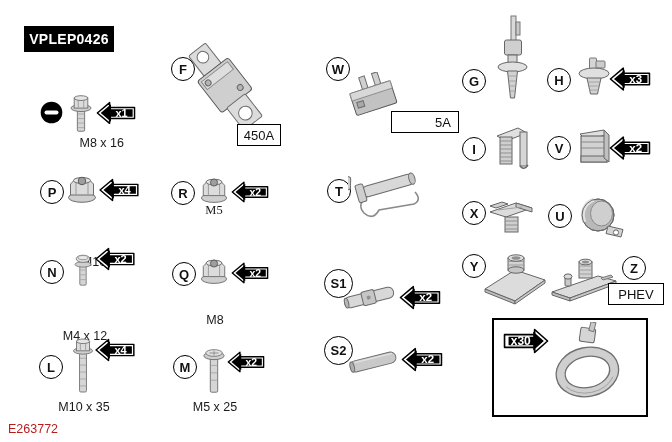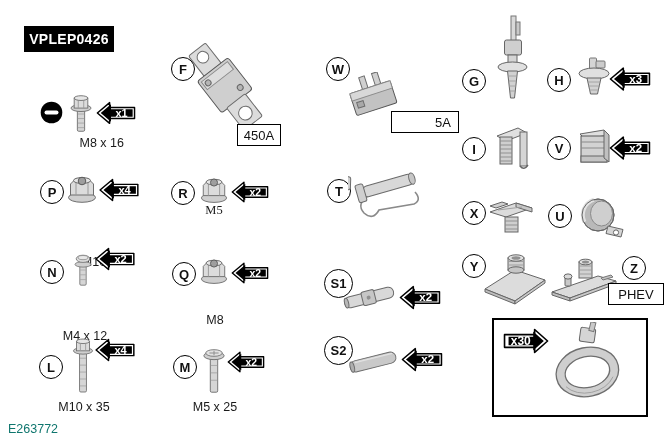--- a/index.html
+++ b/index.html
@@ -8,21 +8,21 @@
   .abs{position:absolute;}
   .kitcode{background:#000;color:#fff;display:flex;align-items:center;justify-content:center;
            font-weight:bold;font-size:14px;letter-spacing:.3px;}
   .letter{width:22px;height:22px;border:1.6px solid #000;border-radius:50%;background:#fff;
           display:flex;align-items:center;justify-content:center;font-weight:bold;font-size:13px;}
   .letter.lg{width:27px;height:27px;font-size:13px;}
   .slabel{font-size:12.5px;text-align:center;color:#1a1a1a;}
   .boxed{border:1.4px solid #000;background:#fff;display:flex;align-items:center;justify-content:center;
          font-size:13px;color:#111;}
   .bigbox{border:2px solid #000;background:#fff;}
-  .figcode{font-size:12.5px;color:#0f766e;}
+  .figcode{font-size:12.5px;color:#b91c1c;}
   svg text{font-family:"Liberation Sans",sans-serif;}
 </style>
 </head>
 <body>
 
 <div class="canvas">
 
   <div class="abs kitcode" style="left:24px;top:26px;width:90px;height:26px;">VPLEP0426</div>
 
   <svg class="abs" style="left:40px;top:101px;" width="23" height="23" viewBox="0 0 23 23">

